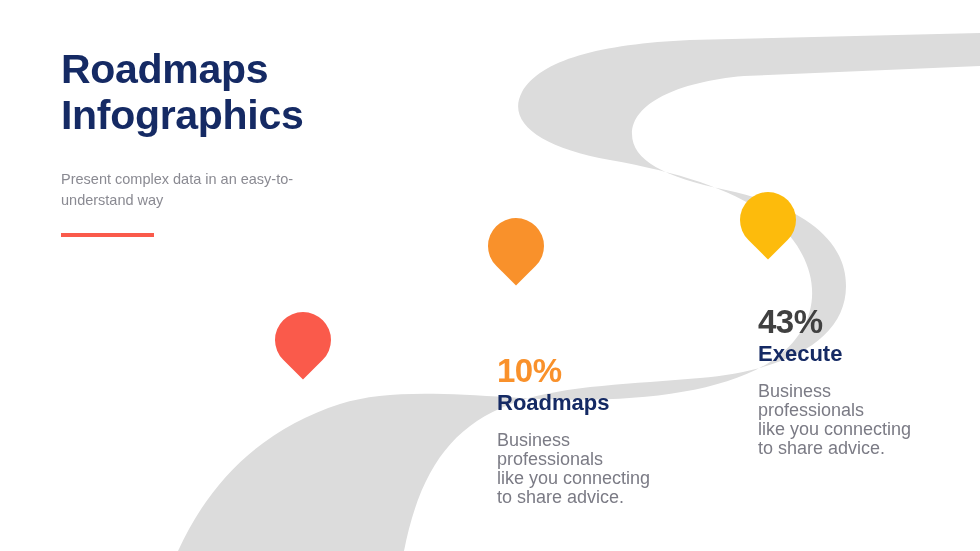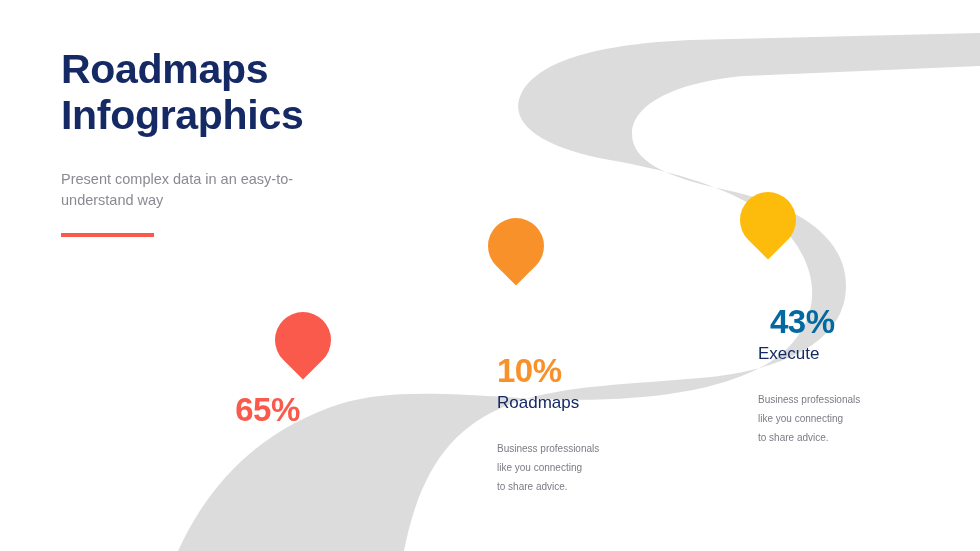--- a/index.html
+++ b/index.html
@@ -69,31 +69,31 @@
     position: absolute;
   }
   .milestone .pct {
     font-size: 33px;
     font-weight: bold;
     line-height: 36px;
     letter-spacing: -0.5px;
     margin: 0;
   }
   .milestone .label {
-    font-size: 17px;
-    font-weight: normal;
+    font-size: 22px;
+    font-weight: bold;
     color: #152a64;
     line-height: 24px;
     margin: 2px 0 0 0;
   }
   .milestone .desc {
-    font-size: 10px;
+    font-size: 18px;
     line-height: 19px;
     color: #7b7b85;
-    margin: 24px 0 0 0;
+    margin: 16px 0 0 0;
     white-space: pre-line;
   }
   .milestone.center { text-align: center; }
   .milestone.left   { text-align: left; }
 </style>
 </head>
 <body>
 
 <div class="slide">
 
@@ -123,32 +123,31 @@
 Infographics</h1>
     <p class="subtitle">Present complex data in an easy-to-understand way</p>
     <div class="accent-bar"></div>
   </div>
 
   <div class="pin" style="left:275px; top:312px; background:#fa5a4b;"></div>
   <div class="pin" style="left:488px; top:218px; background:#f9912b;"></div>
   <div class="pin" style="left:740px; top:192px; background:#fdbb0c;"></div>
 
   <div class="milestone center" style="left:165px; top:392px; width:205px;">
-    <p class="pct" style="color:#fa5a4b;">65%</p>
   </div>
 
   <div class="milestone left" style="left:497px; top:353px; width:175px;">
     <p class="pct" style="color:#f9912b;">10%</p>
     <p class="label">Roadmaps</p>
     <p class="desc">Business professionals
 like you connecting
 to share advice.</p>
   </div>
 
   <div class="milestone left" style="left:758px; top:304px; width:175px;">
-    <p class="pct" style="color:#0369a1;margin-left:12px;">43%</p>
+    <p class="pct" style="color:#404040;">43%</p>
     <p class="label">Execute</p>
     <p class="desc">Business professionals
 like you connecting
 to share advice.</p>
   </div>
 
 </div>
 
 </body></html>

